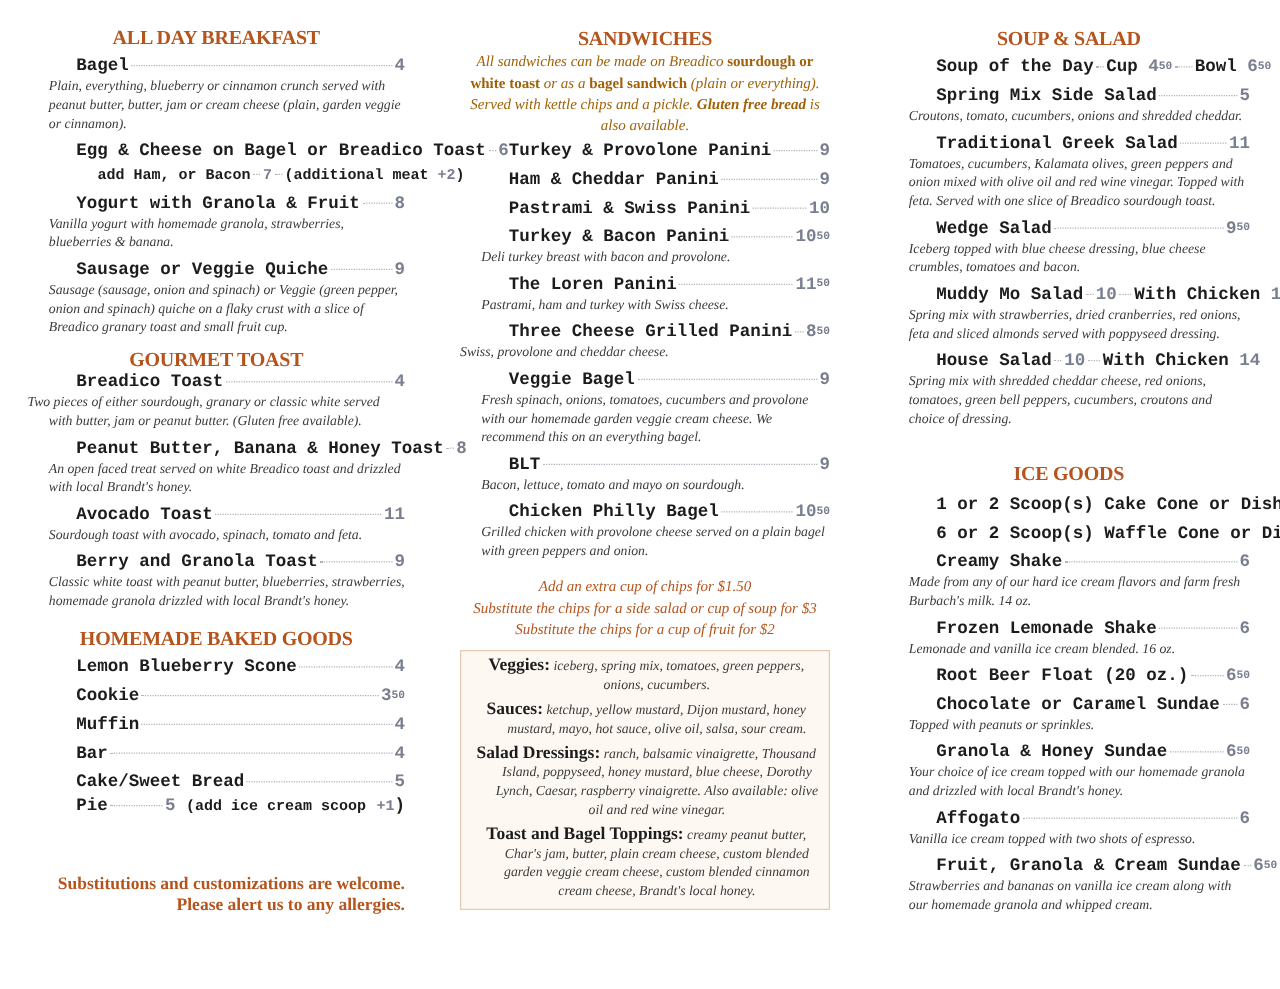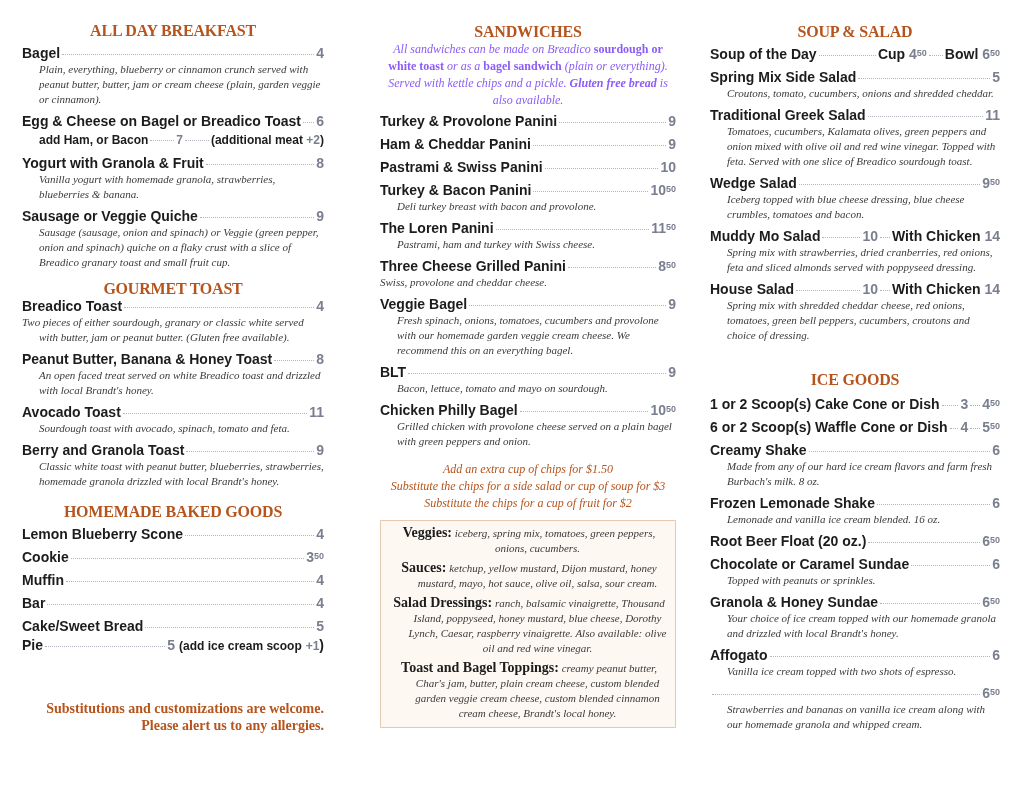--- a/index.html
+++ b/index.html
@@ -1,38 +1,38 @@
 <!DOCTYPE html>
 <html><head>
 <meta charset="utf-8">
 <style>
   html, body { margin:0; padding:0; background:#ffffff; }
   body { width:1024px; height:791px; position:relative; overflow:hidden;
     font-family:"DejaVu Serif","Liberation Serif",serif; color:#1c1c1c; }
   .col { position:absolute; top:0; }
   #col1 { left:22px; width:302px; }
-  #col2 { left:380px; width:296px; }
+  #col2 { left:368px; width:296px; }
   #col3 { left:710px; width:290px; }
   .section-title { color:#b5541c; font-family:"Liberation Serif",serif; font-weight:bold;
     font-size:16px; text-align:center; letter-spacing:-0.2px; margin:0; line-height:18px; }
   .item { margin:0; }
-  .row { display:flex; align-items:baseline; font-family:Liberation Sans, sans-serif;
-    font-weight:bold; font-size:14px; line-height:17px; white-space:nowrap; }
+  .row { display:flex; align-items:baseline; font-family:Liberation Mono, monospace;
+    font-weight:bold; font-size:14px; line-height:17px; white-space:nowrap;margin-left:39px; }
   .row .name { flex:0 0 auto; }
   .row .dots { flex:1 1 auto; border-bottom:1px dotted #b0b3bd; margin:0 2px; position:relative; top:-3px; min-width:6px; }
   .row .price { color:#7a7f90; font-weight:bold; flex:0 0 auto; }
   .row .label { flex:0 0 auto; color:#1c1c1c; }
   sup { font-size:9px; vertical-align:top; position:relative; top:-1px; }
   .desc { font-family:"Liberation Serif",serif; font-style:italic; font-size:11px; line-height:15px;
     color:#3a3a3a; padding-left:17px; margin:0; }
   .desc.flush { padding-left:0; }
   .desc.hang { padding-left:17px; text-indent:-17px; }
   .sub-row { font-size:12px; padding-left:17px; }
   .intro { font-family:"Liberation Serif",serif; font-style:italic; font-size:12px; line-height:17px;
-    text-align:center; color:#8b5cf6; margin:0; }
+    text-align:center; color:#a16207; margin:0; }
   .intro b { font-style:normal; }
   .intro b.it { font-style:italic; }
   .note { font-family:"Liberation Serif",serif; font-style:italic; font-size:12px; line-height:17px;
     text-align:center; color:#b5541c; margin:0; }
   .garnish-box { background:#fdf8f2; border:1px solid #e6c9b1; padding:4px 8px 6px 10px; }
   .g-entry { font-family:"Liberation Serif",serif; font-size:11px; line-height:15px; margin:0 0 4px 0;
     padding-left:17px; text-indent:-17px; color:#3a3a3a; font-style:italic;text-align:center; }
   .g-entry .g-label { font-style:normal; font-weight:bold; font-size:14px; color:#1c1c1c; }
   .footer-note { font-family:"Liberation Serif",serif; font-weight:bold; color:#b5541c;
     font-size:14px; line-height:17px; text-align:right; margin:0; }
@@ -343,21 +343,21 @@
       <span class="price"><span>5</span><sup>50</sup></span>
     </div>
   </div>
 
   <div class="item" style="margin-top:6px;">
     <div class="row">
         <span class="name">Creamy Shake</span>
         <span class="dots"></span>
         <span class="price">6</span>
       </div>
-    <p class="desc">Made from any of our hard ice cream flavors and farm fresh Burbach's milk. 8 oz.</p>
+    <p class="desc">Made from any of our hard ice cream flavors and farm fresh Burbach's milk. 14 oz.</p>
   </div>
 
   <div class="item" style="margin-top:6px;">
     <div class="row">
         <span class="name">Frozen Lemonade Shake</span>
         <span class="dots"></span>
         <span class="price">6</span>
       </div>
     <p class="desc">Lemonade and vanilla ice cream blended. 16 oz.</p>
   </div>
@@ -392,18 +392,19 @@
     <div class="row">
         <span class="name">Affogato</span>
         <span class="dots"></span>
         <span class="price">6</span>
       </div>
     <p class="desc">Vanilla ice cream topped with two shots of espresso.</p>
   </div>
 
   <div class="item" style="margin-top:6px;">
     <div class="row">
+        <span class="name">Fruit, Granola &amp; Cream Sundae</span>
         <span class="dots"></span>
         <span class="price"><span>6</span><sup>50</sup></span>
       </div>
     <p class="desc">Strawberries and bananas on vanilla ice cream along with our homemade granola and whipped cream.</p>
   </div>
 </div>
 
 </body></html>

